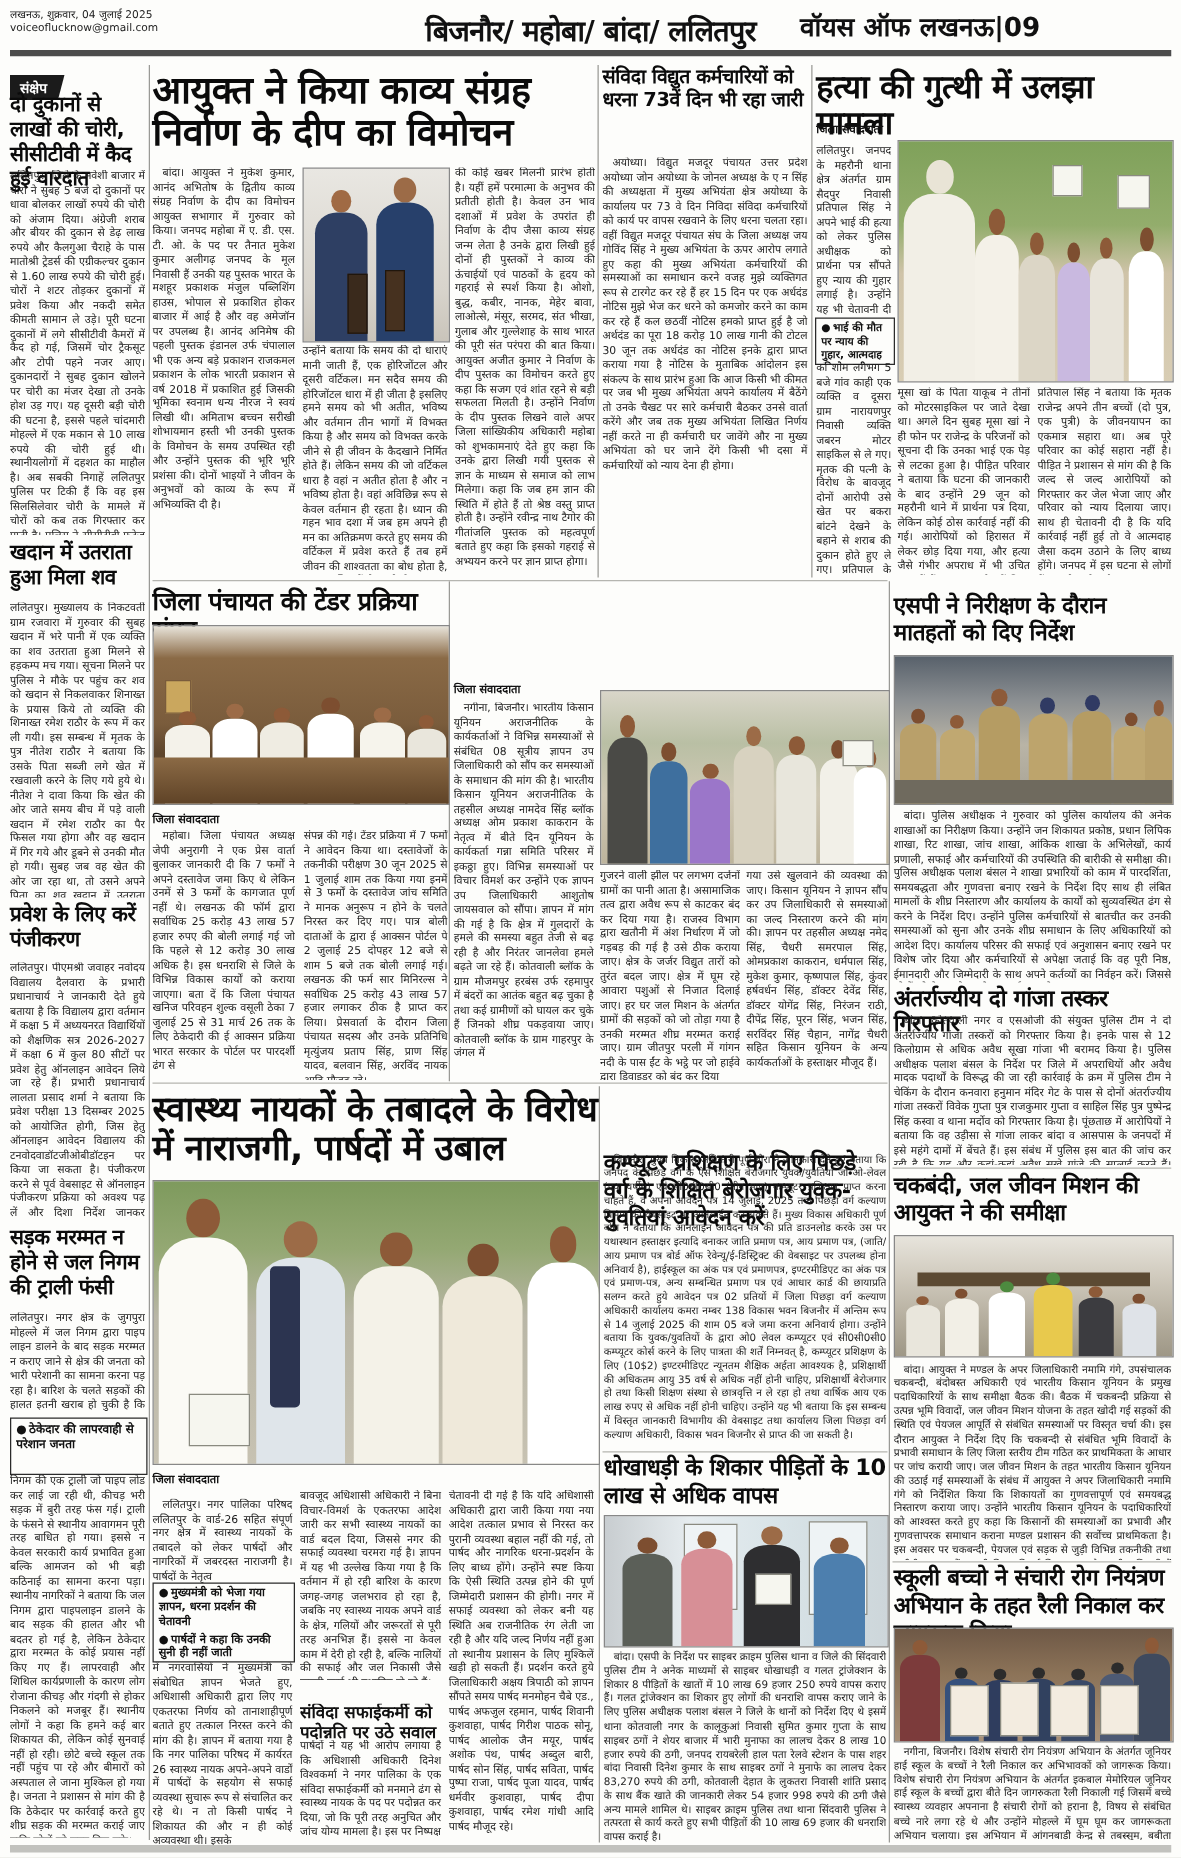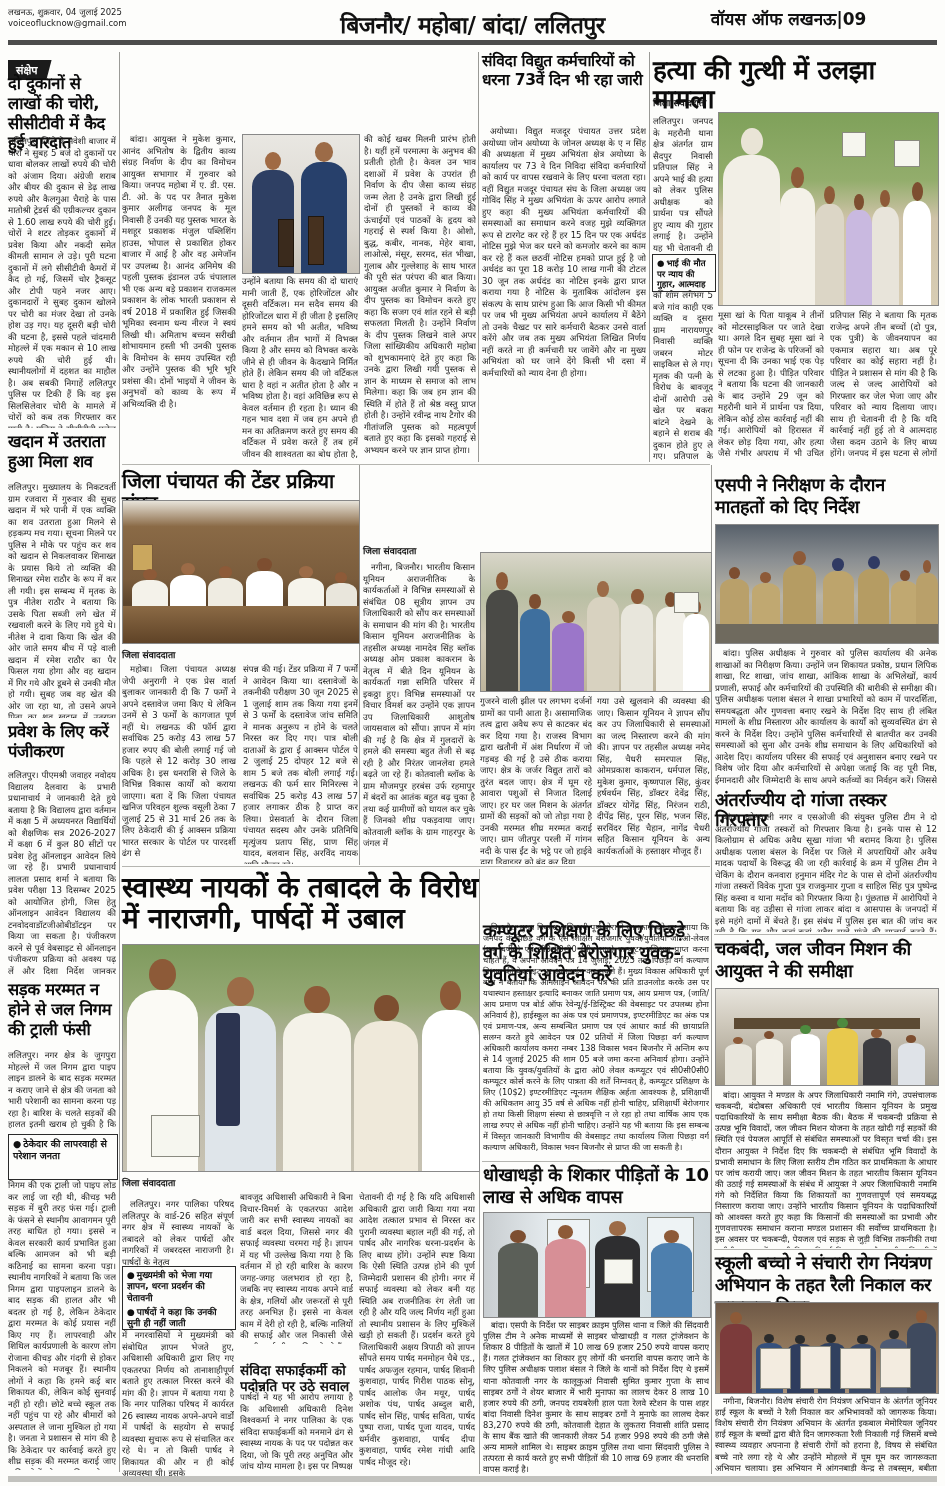--- a/index.html
+++ b/index.html
@@ -2,21 +2,21 @@
 <html><head>
 <meta charset="utf-8">
 <style>
   html,body{margin:0;padding:0;background:#e8e8e4;}
   #page{position:relative;width:945px;height:1486px;background:#fdfdfb;margin:0 auto;
         font-family:"DejaVu Sans",sans-serif;color:#111;overflow:hidden;}
   .abs{position:absolute;}
   
   .hdr-small{font-size:8.5px;line-height:1.35;color:#222;}
   .hdr-regions{font-size:23px;font-weight:700;letter-spacing:-0.5px;}
-  .hdr-mast{font-size:17px;font-weight:700;text-align:center;}
+  .hdr-mast{font-size:21px;font-weight:700;text-align:left;}
   .rule-h{background:#4c4c4c;}
   .rule-v{background:#9a9a96;width:1px;}
   .rule-thin{background:#b5b5b0;height:1px;}
   
   .hl{font-weight:700;color:#0b0b0b;line-height:1.12;letter-spacing:-0.3px;}
   .hl-xl{font-size:30px;}
   .hl-l{font-size:26px;}
   .hl-m{font-size:20px;}
   .hl-s{font-size:18px;}
   .hl-side{font-size:16.5px;line-height:1.2;}
@@ -77,20 +77,21 @@
   <div class="abs bd" style="left:8px;top:482px;width:108px;height:236px;">ललितपुर। मुख्यालय के निकटवर्ती ग्राम रजवारा में गुरुवार की सुबह खदान में भरे पानी में एक व्यक्ति का शव उतराता हुआ मिलने से हड़कम्प मच गया। सूचना मिलने पर पुलिस ने मौके पर पहुंच कर शव को खदान से निकलवाकर शिनाख्त के प्रयास किये तो व्यक्ति की शिनाख्त रमेश राठौर के रूप में कर ली गयी। इस सम्बन्ध में मृतक के पुत्र नीतेश राठौर ने बताया कि उसके पिता सब्जी लगे खेत में रखवाली करने के लिए गये हुये थे। नीतेश ने दावा किया कि खेत की ओर जाते समय बीच में पड़े वाली खदान में रमेश राठौर का पैर फिसल गया होगा और वह खदान में गिर गये और डूबने से उनकी मौत हो गयी। सुबह जब वह खेत की ओर जा रहा था, तो उसने अपने पिता का शव खदान में उतराता हुआ देखा।</div>
 
   <div class="abs hl hl-side" style="left:8px;top:722px;width:108px;">प्रवेश के लिए करें पंजीकरण</div>
   <div class="abs bd" style="left:8px;top:770px;width:108px;height:206px;">ललितपुर। पीएमश्री जवाहर नवोदय विद्यालय दैलवारा के प्रभारी प्रधानाचार्य ने जानकारी देते हुये बताया है कि विद्यालय द्वारा वर्तमान में कक्षा 5 में अध्ययनरत विद्यार्थियों को शैक्षणिक सत्र 2026-2027 में कक्षा 6 में कुल 80 सीटों पर प्रवेश हेतु ऑनलाइन आवेदन लिये जा रहे हैं। प्रभारी प्रधानाचार्य लालता प्रसाद शर्मा ने बताया कि प्रवेश परीक्षा 13 दिसम्बर 2025 को आयोजित होगी, जिस हेतु ऑनलाइन आवेदन विद्यालय की टनवोदवाडॉटजीओबीडॉटइन पर किया जा सकता है। पंजीकरण करने से पूर्व वेबसाइट से ऑनलाइन पंजीकरण प्रक्रिया को अवश्य पढ़ लें और दिशा निर्देश जानकर आवेदन करें।</div>
 
   <div class="abs hl hl-side" style="left:8px;top:980px;width:108px;">सड़क मरम्मत न होने से जल निगम की ट्राली फंसी</div>
   <div class="abs bd" style="left:8px;top:1050px;width:108px;height:80px;">ललितपुर। नगर क्षेत्र के जुगपुरा मोहल्ले में जल निगम द्वारा पाइप लाइन डालने के बाद सड़क मरम्मत न कराए जाने से क्षेत्र की जनता को भारी परेशानी का सामना करना पड़ रहा है। बारिश के चलते सड़कों की हालत इतनी खराब हो चुकी है कि अब सरकारी वाहन भी कीचड़ में फंस रहे हैं। बीते दिन जल</div>
   <div class="abs bx" style="left:8px;top:1134px;width:100px;height:38px;"><span class="dot">●</span><span>ठेकेदार की लापरवाही से परेशान जनता</span></div>
   <div class="abs bd" style="left:8px;top:1180px;width:108px;height:290px;">निगम की एक ट्राली जो पाइप लोड कर लाई जा रही थी, कीचड़ भरी सड़क में बुरी तरह फंस गई। ट्राली के फंसने से स्थानीय आवागमन पूरी तरह बाधित हो गया। इससे न केवल सरकारी कार्य प्रभावित हुआ बल्कि आमजन को भी बड़ी कठिनाई का सामना करना पड़ा। स्थानीय नागरिकों ने बताया कि जल निगम द्वारा पाइपलाइन डालने के बाद सड़क की हालत और भी बदतर हो गई है, लेकिन ठेकेदार द्वारा मरम्मत के कोई प्रयास नहीं किए गए हैं। लापरवाही और शिथिल कार्यप्रणाली के कारण लोग रोजाना कीचड़ और गंदगी से होकर निकलने को मजबूर हैं। स्थानीय लोगों ने कहा कि हमने कई बार शिकायत की, लेकिन कोई सुनवाई नहीं हो रही। छोटे बच्चे स्कूल तक नहीं पहुंच पा रहे और बीमारों को अस्पताल ले जाना मुश्किल हो गया है। जनता ने प्रशासन से मांग की है कि ठेकेदार पर कार्रवाई करते हुए शीघ्र सड़क की मरम्मत कराई जाए ताकि लोगों को राहत मिल सके।</div>
 
+  <div class="abs hl hl-xl" style="left:122px;top:56px;width:354px;">आयुक्त ने किया काव्य संग्रह निर्वाण के दीप का विमोचन</div>
   <div class="abs bd bd-first" style="left:122px;top:134px;width:114px;height:326px;">बांदा। आयुक्त ने मुकेश कुमार, आनंद अभितोष के द्वितीय काव्य संग्रह निर्वाण के दीप का विमोचन आयुक्त सभागार में गुरुवार को किया। जनपद महोबा में ए. डी. एस. टी. ओ. के पद पर तैनात मुकेश कुमार अलीगढ़ जनपद के मूल निवासी हैं उनकी यह पुस्तक भारत के मशहूर प्रकाशक मंजुल पब्लिशिंग हाउस, भोपाल से प्रकाशित होकर बाजार में आई है और वह अमेजॉन पर उपलब्ध है। आनंद अनिमेष की पहली पुस्तक इंडानल उर्फ चंपालाल भी एक अन्य बड़े प्रकाशन राजकमल प्रकाशन के लोक भारती प्रकाशन से वर्ष 2018 में प्रकाशित हुई जिसकी भूमिका स्वनाम धन्य नीरज ने स्वयं लिखी थी। अमिताभ बच्चन सरीखी शोभायमान हस्ती भी उनकी पुस्तक के विमोचन के समय उपस्थित रही और उन्होंने पुस्तक की भूरि भूरि प्रशंसा की। दोनों भाइयों ने जीवन के अनुभवों को काव्य के रूप में अभिव्यक्ति दी है।</div>
   <div class="photo" style="left:242px;top:134px;width:116px;height:138px;background:linear-gradient(180deg,#e9e7e2 0%,#d8d4cc 70%,#c9c4ba 100%);">
     <i class="fg" style="left:8%;width:36%;height:88%;--c:#2e3f63;--h:#a06a44;"></i>
     <i class="fg" style="left:50%;width:40%;height:95%;--c:#27406b;--h:#9c6b47;"></i>
     <b class="card" style="left:30%;bottom:4%;width:12%;height:34%;background:#3a2a1c;border-color:#20160c;"></b>
     <b class="card" style="left:56%;bottom:6%;width:12%;height:34%;background:#46311f;border-color:#20160c;"></b>
   </div>
   <div class="abs bd" style="left:242px;top:276px;width:116px;height:184px;">उन्होंने बताया कि समय की दो धाराएं मानी जाती हैं, एक होरिजोंटल और दूसरी वर्टिकल। मन सदैव समय की होरिजोंटल धारा में ही जीता है इसलिए हमने समय को भी अतीत, भविष्य और वर्तमान तीन भागों में विभक्त किया है और समय को विभक्त करके जीने से ही जीवन के कैदखाने निर्मित होते हैं। लेकिन समय की जो वर्टिकल धारा है वहां न अतीत होता है और न भविष्य होता है। वहां अविछिन्न रूप से केवल वर्तमान ही रहता है। ध्यान की गहन भाव दशा में जब हम अपने ही मन का अतिक्रमण करते हुए समय की वर्टिकल में प्रवेश करते हैं तब हमें जीवन की शाश्वतता का बोध होता है, अनजान शिखरों से अपने ही अमरत्व</div>
   <div class="abs bd" style="left:364px;top:134px;width:112px;height:326px;">की कोई खबर मिलनी प्रारंभ होती है। यहीं हमें परमात्मा के अनुभव की प्रतीती होती है। केवल उन भाव दशाओं में प्रवेश के उपरांत ही निर्वाण के दीप जैसा काव्य संग्रह जन्म लेता है उनके द्वारा लिखी हुई दोनों ही पुस्तकों ने काव्य की ऊंचाईयों एवं पाठकों के हृदय को गहराई से स्पर्श किया है। ओशो, बुद्ध, कबीर, नानक, मेहेर बावा, लाओत्से, मंसूर, सरमद, संत भीखा, गुलाब और गुल्लेशाह के साथ भारत की पूरी संत परंपरा की बात किया। आयुक्त अजीत कुमार ने निर्वाण के दीप पुस्तक का विमोचन करते हुए कहा कि सजग एवं शांत रहने से बड़ी सफलता मिलती है। उन्होंने निर्वाण के दीप पुस्तक लिखने वाले अपर जिला सांख्यिकीय अधिकारी महोबा को शुभकामनाएं देते हुए कहा कि उनके द्वारा लिखी गयी पुस्तक से ज्ञान के माध्यम से समाज को लाभ मिलेगा। कहा कि जब हम ज्ञान की स्थिति में होते हैं तो श्रेष्ठ वस्तु प्राप्त होती है। उन्होंने रवीन्द्र नाथ टैगोर की गीतांजलि पुस्तक को महत्वपूर्ण बताते हुए कहा कि इसको गहराई से अभ्ययन करने पर ज्ञान प्राप्त होगा।</div>
 

